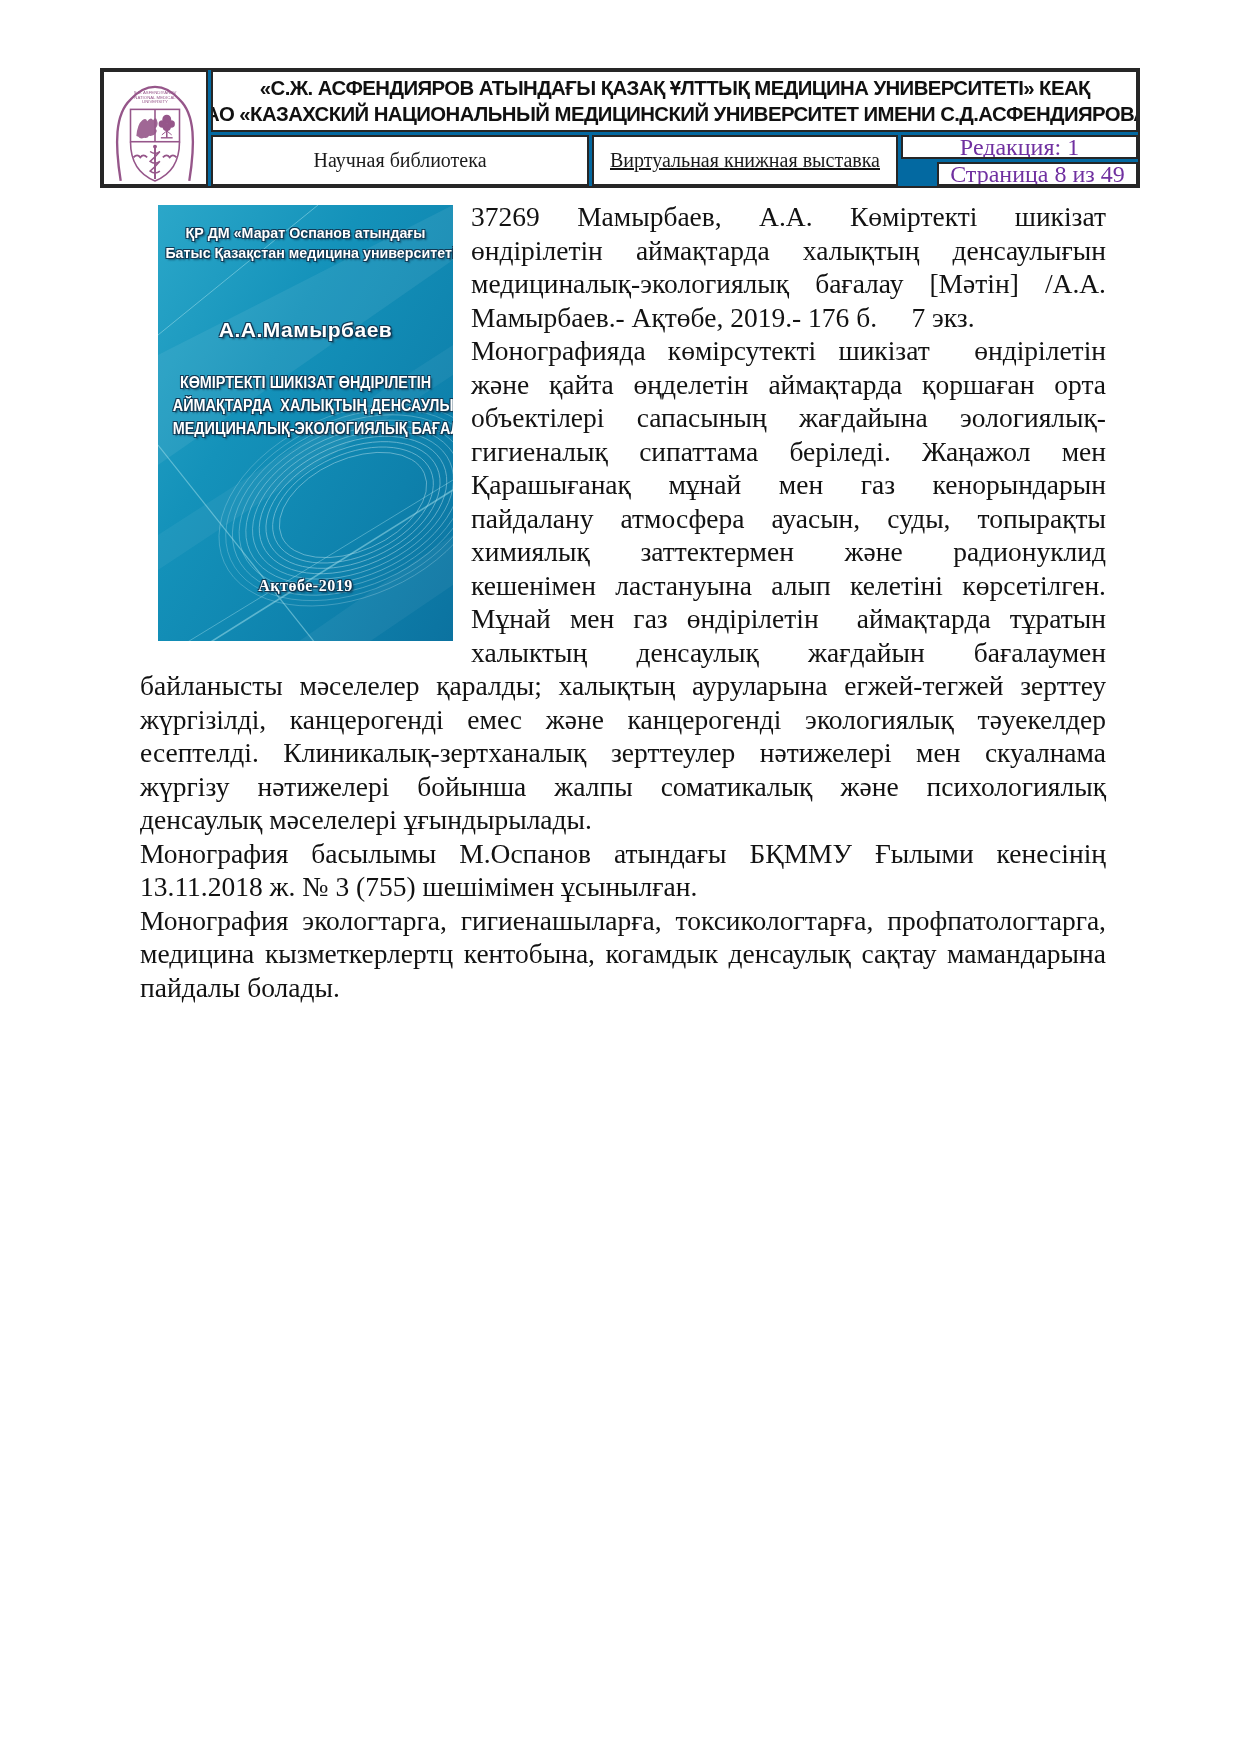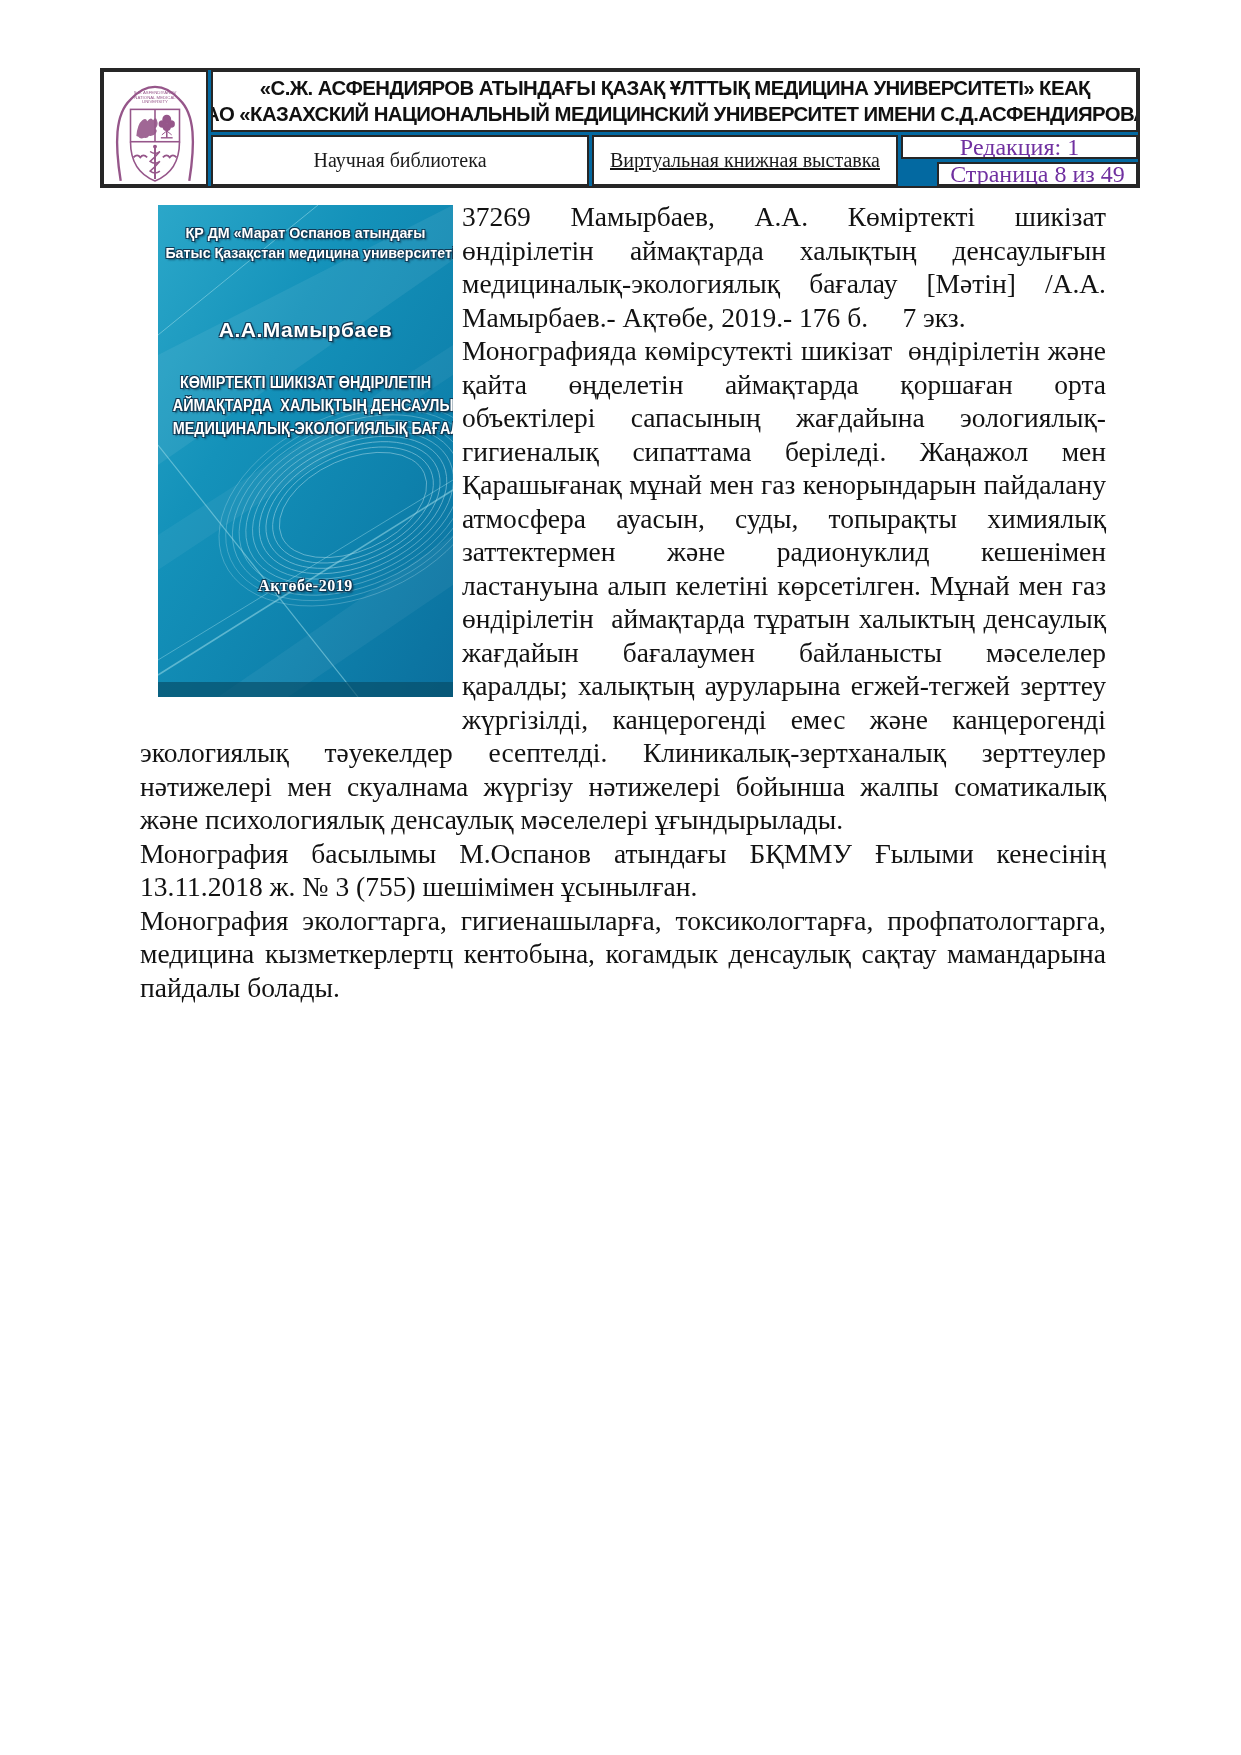--- a/index.html
+++ b/index.html
@@ -40,22 +40,22 @@
   .hdr-small{font-size:20px;color:#1a1a1a;}
   .hdr-accent{font-size:24px;}
   
   .content{
     position:absolute;left:140px;top:200px;width:966px;
     font-size:27.5px;line-height:33.5px;text-align:justify;
   }
   .content p{margin:0;}
   
   .cover{
-    float:left;width:295px;height:492px;
-    margin:5px 9px 6px 18px;
+    float:left;width:295px;height:436px;
+    margin:5px 18px 6px 18px;
     position:relative;overflow:hidden;
     background:#1193bb;
   }
   .cover svg{position:absolute;left:0;top:0;}
   .cover-text{
     position:absolute;left:0;width:100%;text-align:center;
     font-family:"Liberation Sans", sans-serif;font-weight:700;color:#ffffff;
     text-shadow:1px 1px 0 #123a55,-1px -1px 0 #123a55,1px -1px 0 #123a55,-1px 1px 0 #123a55,2px 2px 2px rgba(0,20,40,.55);
     white-space:nowrap;
   }

